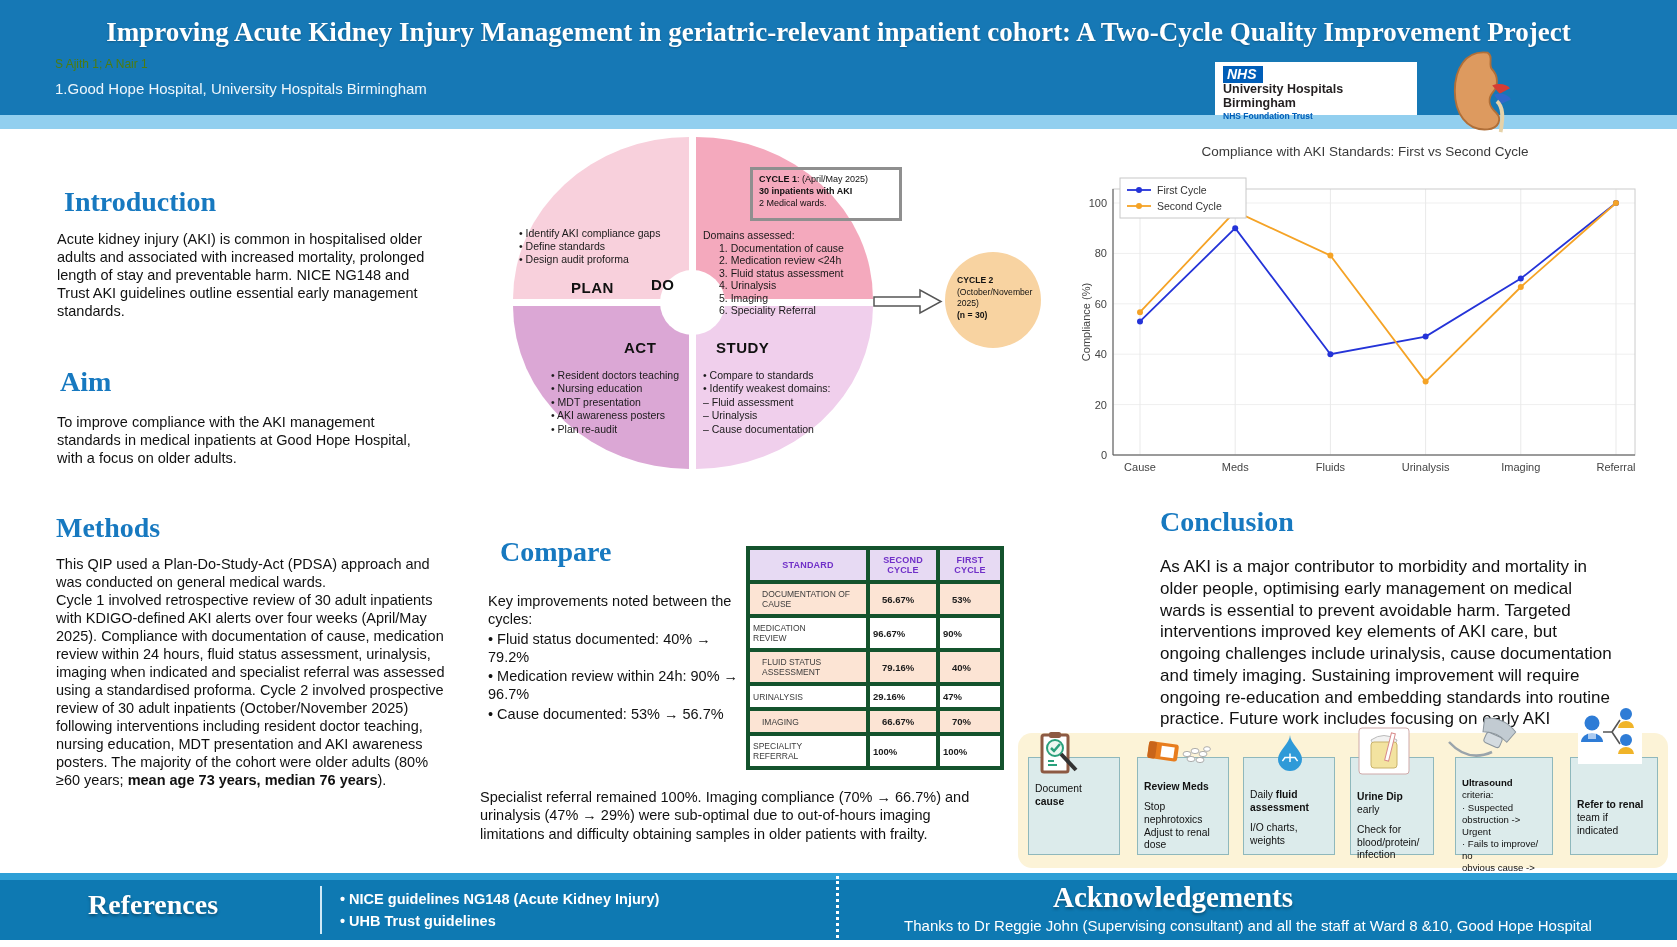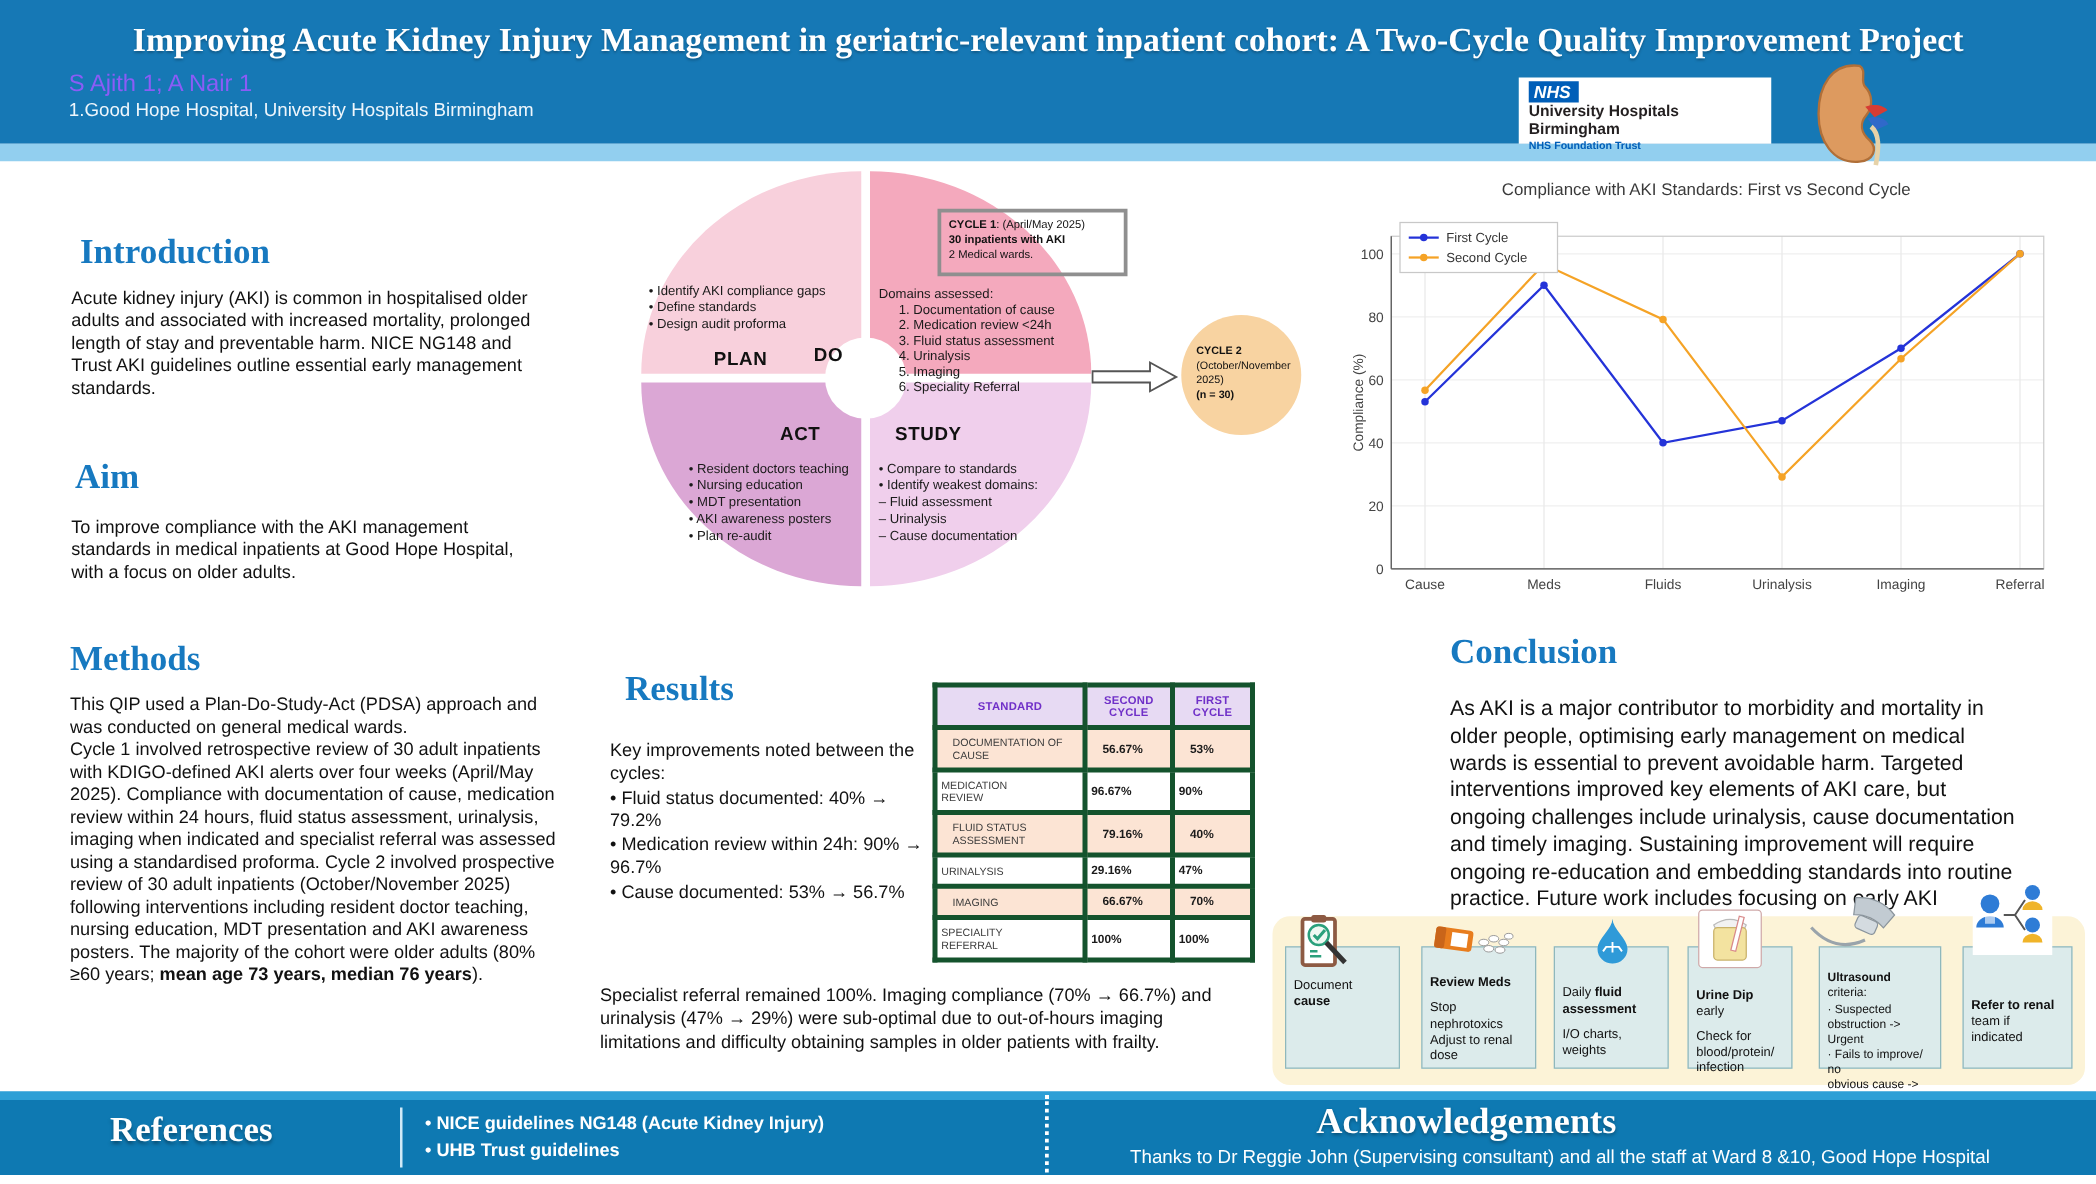--- a/index.html
+++ b/index.html
@@ -6,21 +6,21 @@
   body { margin: 0; background: #ffffff; font-family: "Liberation Sans", sans-serif; }
   #poster { position: relative; width: 1677px; height: 947px; background: #ffffff; overflow: hidden; }
   .abs { position: absolute; }
 
   
   .header { left: 0; top: 0; width: 1677px; height: 115px; background: #1678b5; }
   .header-strip { left: 0; top: 115px; width: 1677px; height: 14px; background: #92cfef; }
   .poster-title { left: 0; top: 17px; width: 1677px; text-align: center; color: #ffffff;
     font-family: "Liberation Serif", serif; font-weight: bold; font-size: 27px;
     text-shadow: 0 1px 2px rgba(0,0,0,.25); }
-  .authors { left: 55px; top: 57px; color: #8b5cf6; font-size: 19px; }
+  .authors { left: 55px; top: 57px; color: #4d7c0f; font-size: 12px; }
   .affil { left: 55px; top: 80px; color: #eef6fc; font-size: 15px; }
   .nhs-box { left: 1215px; top: 62px; width: 202px; height: 53px; background: #ffffff; padding: 3px 8px; }
   .nhs-tag { display: inline-block; background: #005EB8; color: #fff; font-style: italic;
     font-weight: bold; font-size: 14px; padding: 0 6px 1px 4px; }
   .nhs-org { font-size: 12.5px; font-weight: bold; color: #231f20; line-height: 1.1; }
   .nhs-trust { font-size: 8.5px; font-weight: bold; color: #005EB8; }
   .kidney { left: 1448px; top: 48px; width: 66px; height: 86px; z-index: 3; }
 
   
   .sec-h { font-family: "Liberation Serif", serif; font-weight: bold; color: #1779c0; font-size: 28px; }
@@ -247,21 +247,21 @@
         <rect x="40" y="14" width="126" height="40" fill="#ffffff" stroke="#c8c8c8"></rect>
         <line x1="47" x2="71" y1="26" y2="26" stroke="#2433d8" stroke-width="1.8"></line>
         <circle cx="59" cy="26" r="3" fill="#2433d8"></circle>
         <text x="77" y="29.5" font-size="10.5" fill="#333">First Cycle</text>
         <line x1="47" x2="71" y1="42" y2="42" stroke="#f5a326" stroke-width="1.8"></line>
         <circle cx="59" cy="42" r="3" fill="#f5a326"></circle>
         <text x="77" y="45.5" font-size="10.5" fill="#333">Second Cycle</text>
       </svg>
   </div>
 
-  <div class="abs sec-h results-h">Results</div>
+  <div class="abs sec-h results-h">Compare</div>
   <div class="abs results-b">
     <div>Key improvements noted between the cycles:</div>
     <div>• Fluid status documented: 40% → 79.2%</div>
     <div>• Medication review within 24h: 90% → 96.7%</div>
     <div>• Cause documented: 53% → 56.7%</div>
   </div>
 
   <table class="abs res-table">
     <tbody>
         <tr>

